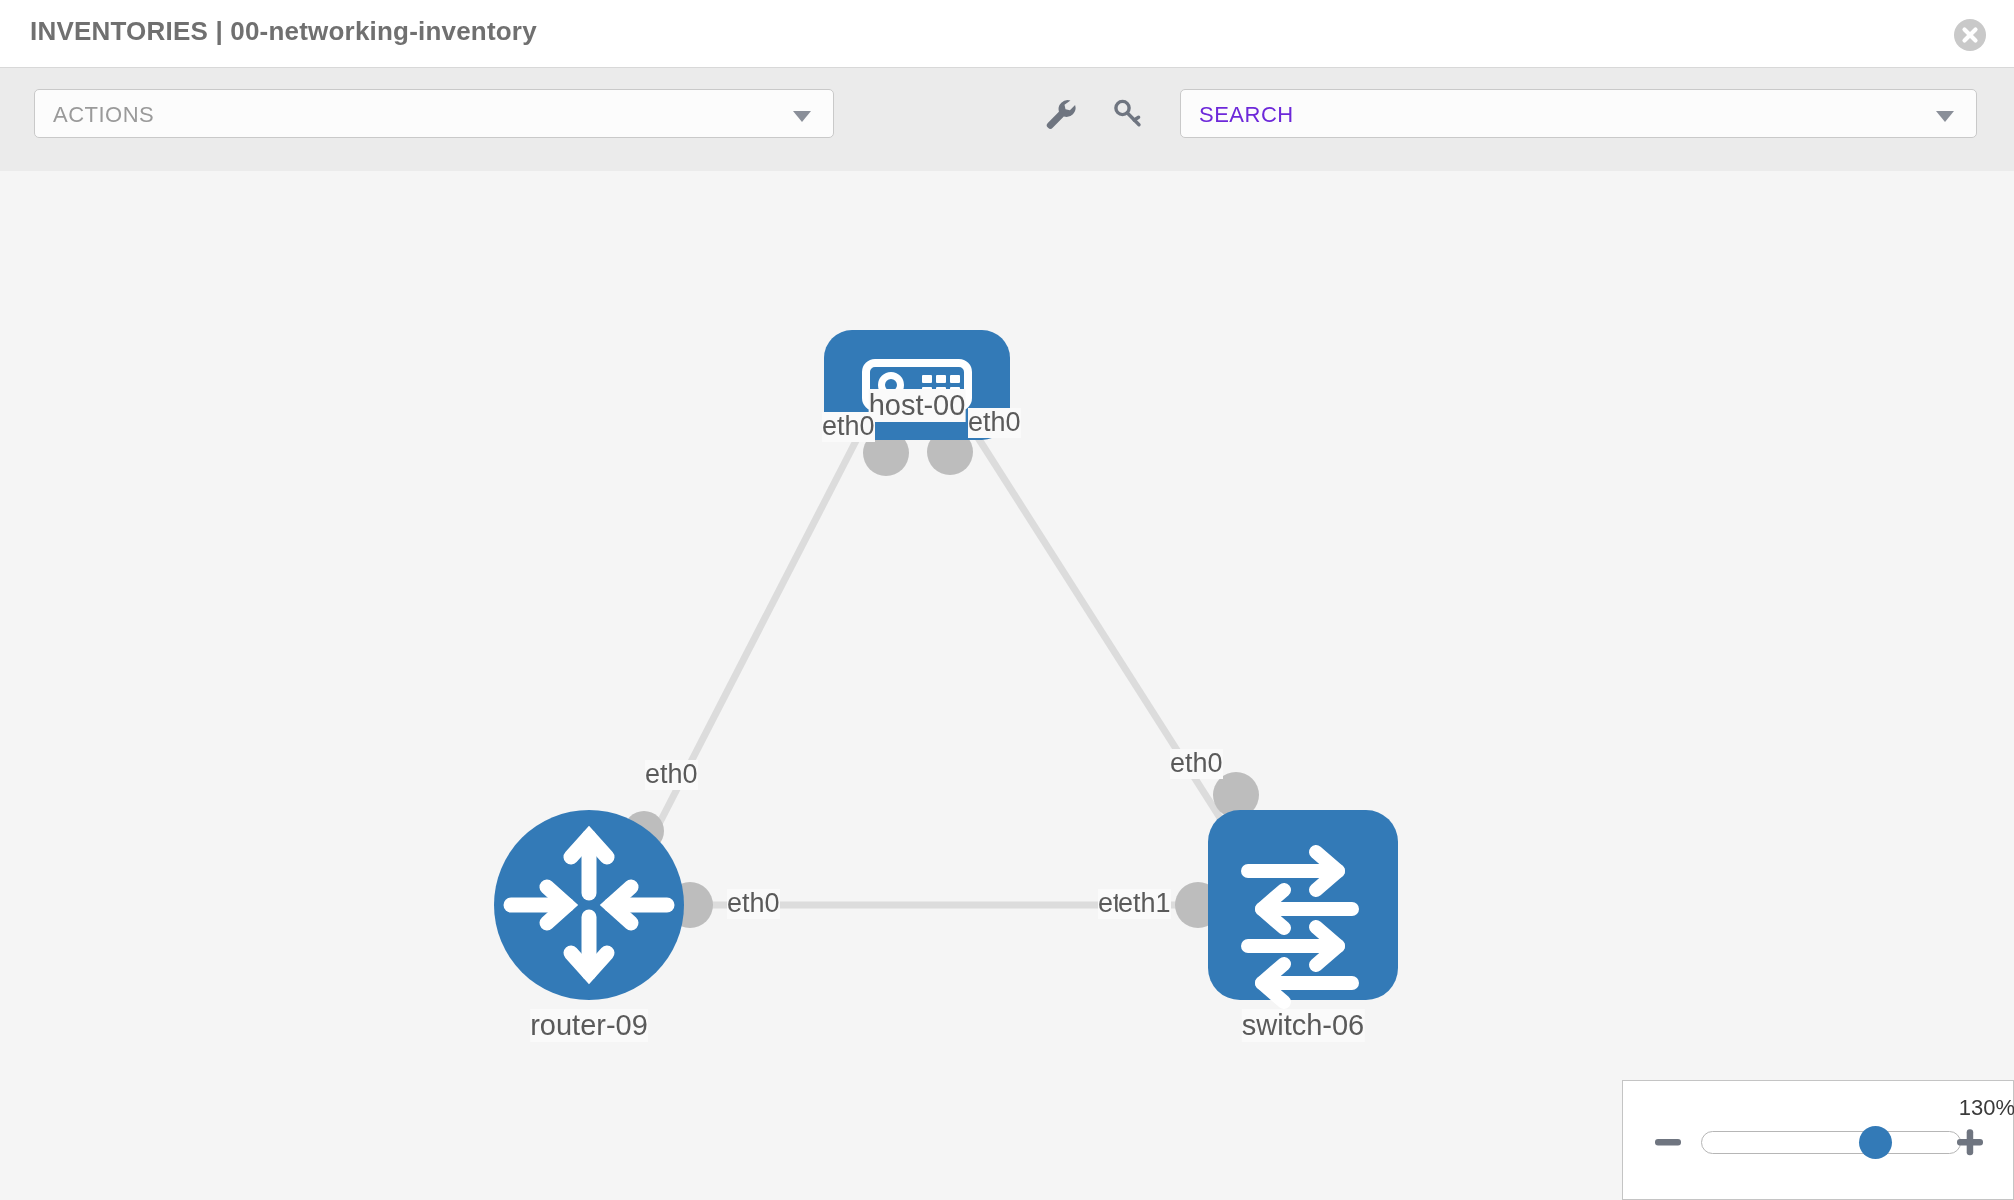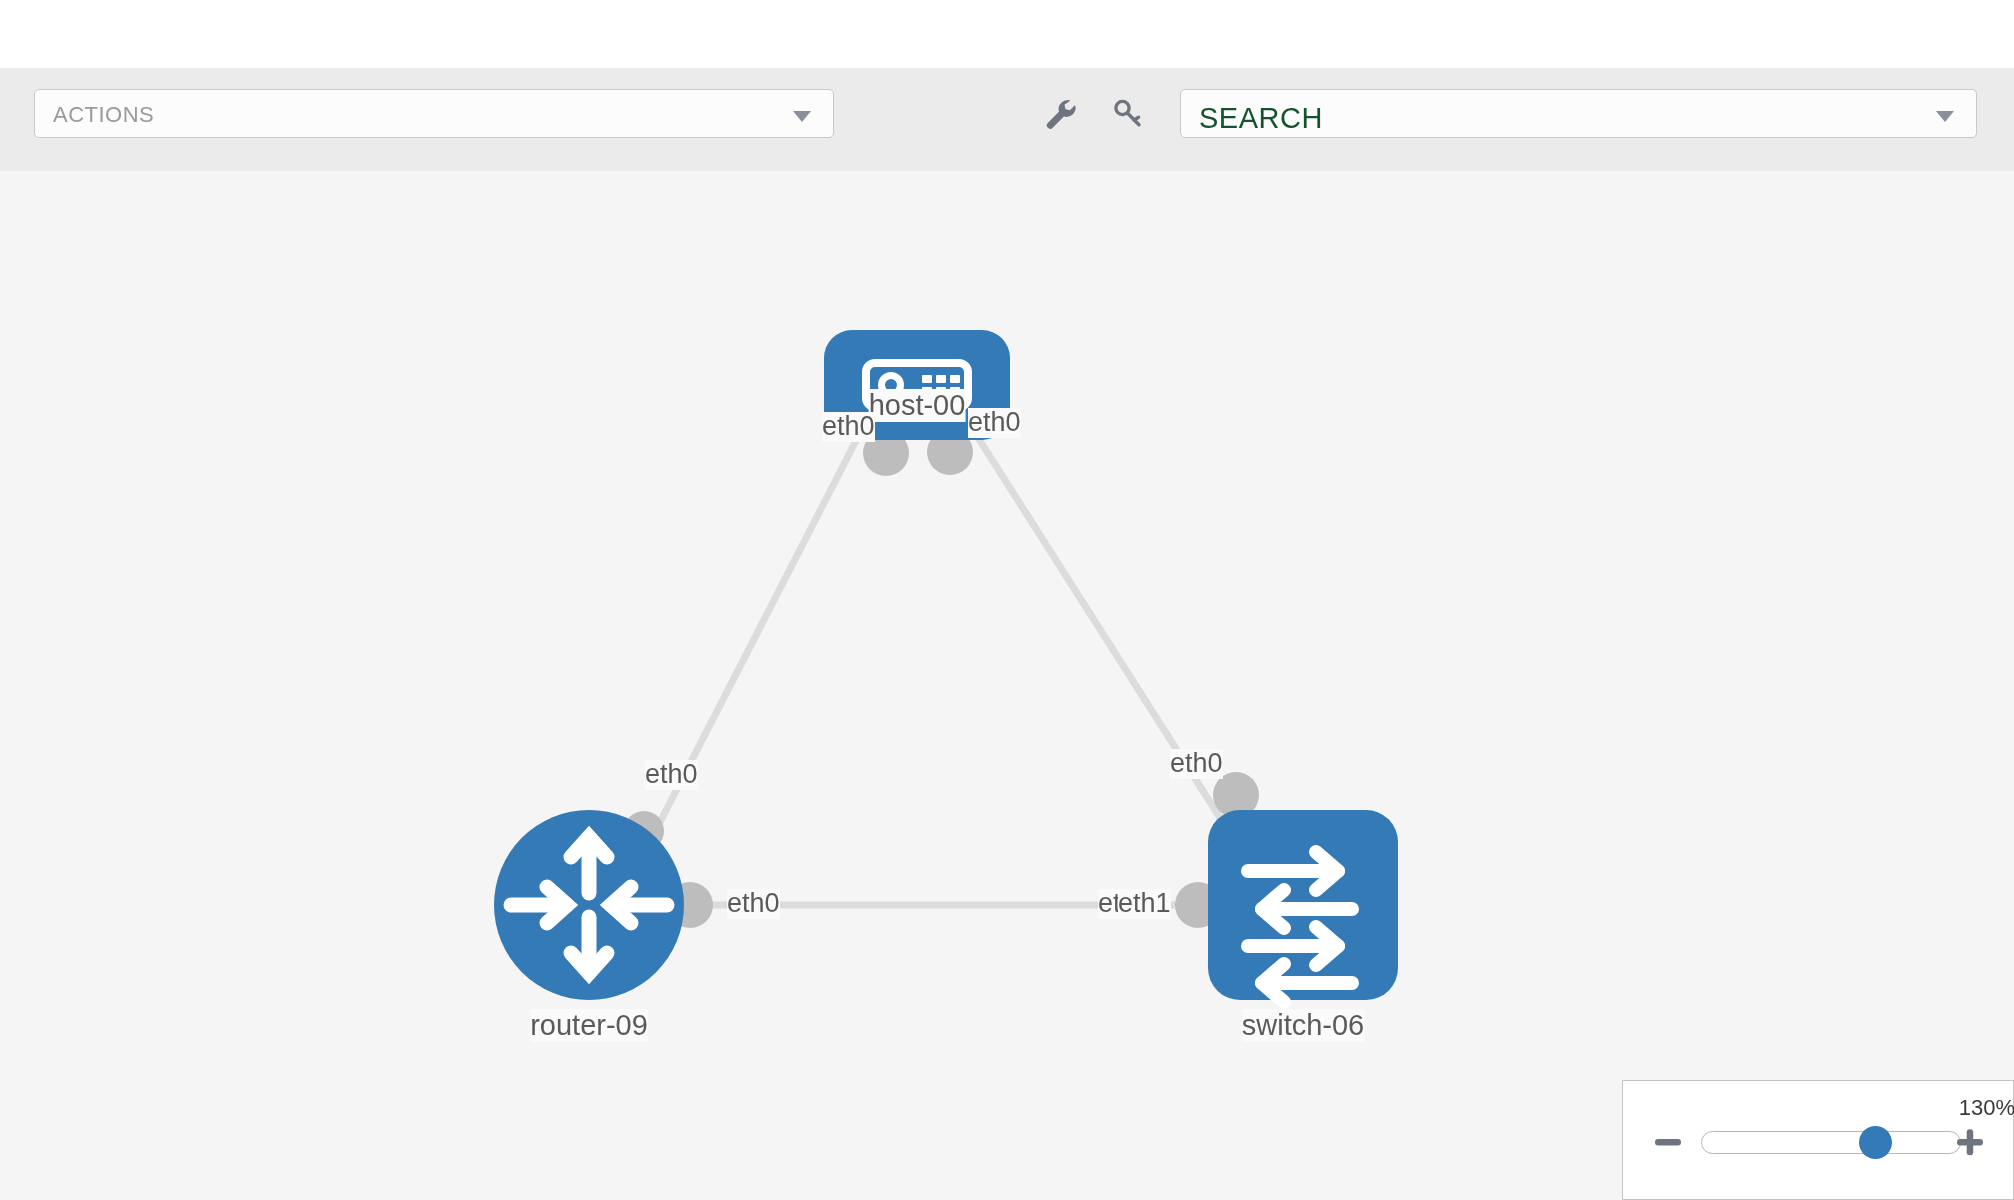--- a/index.html
+++ b/index.html
@@ -88,22 +88,22 @@
     position: absolute;
     left: 1180px; top: 21px;
     width: 797px; height: 49px;
     background: #fcfcfc;
     border: 1px solid #c9c9c9;
     border-radius: 5px;
   }
   .search-box .label {
     position: absolute;
     left: 18px; top: 12px;
-    font-size: 29px;
-    color: #14532d;
+    font-size: 22px;
+    color: #6d28d9;
     letter-spacing: 0.5px;
   }
 
   
   .canvas {
     position: absolute;
     left: 0; top: 171px;
     width: 2014px; height: 1042px;
     background: #f5f5f5;
     overflow: hidden;
@@ -168,20 +168,30 @@
     border-radius: 50%;
     background: #337ab7;
     cursor: pointer;
   }
 </style>
 </head>
 <body>
 
 <div id="app">
 
+  <div class="header">
+    <div class="header-title">INVENTORIES | 00-networking-inventory</div>
+
+    <div class="close-btn">
+      <svg width="34" height="34" viewBox="0 0 34 34">
+        <circle cx="17" cy="17" r="16" fill="#c9c9c9"></circle>
+        <path d="M11.5 11.5 L22.5 22.5 M22.5 11.5 L11.5 22.5" stroke="#ffffff" stroke-width="4.2" stroke-linecap="round"></path>
+      </svg>
+    </div>
+  </div>
 
   <div class="toolbar">
 
     <div class="actions-select">
       <span class="label">ACTIONS</span>
       <span class="caret"></span>
     </div>
 
     <div class="tool-icon wrench">
       <svg width="36" height="36" viewBox="0 0 36 36">

